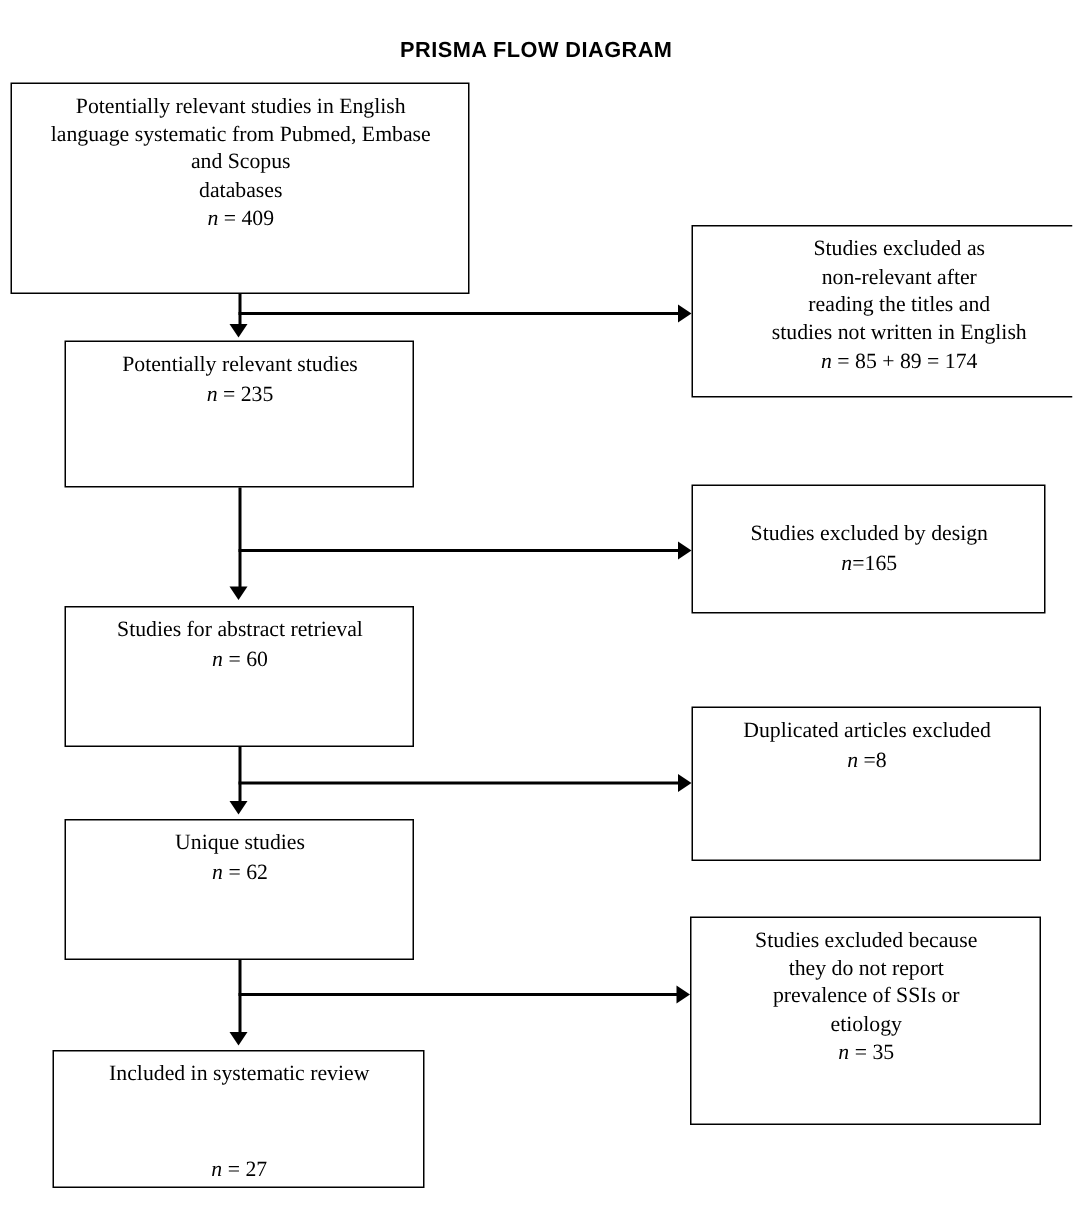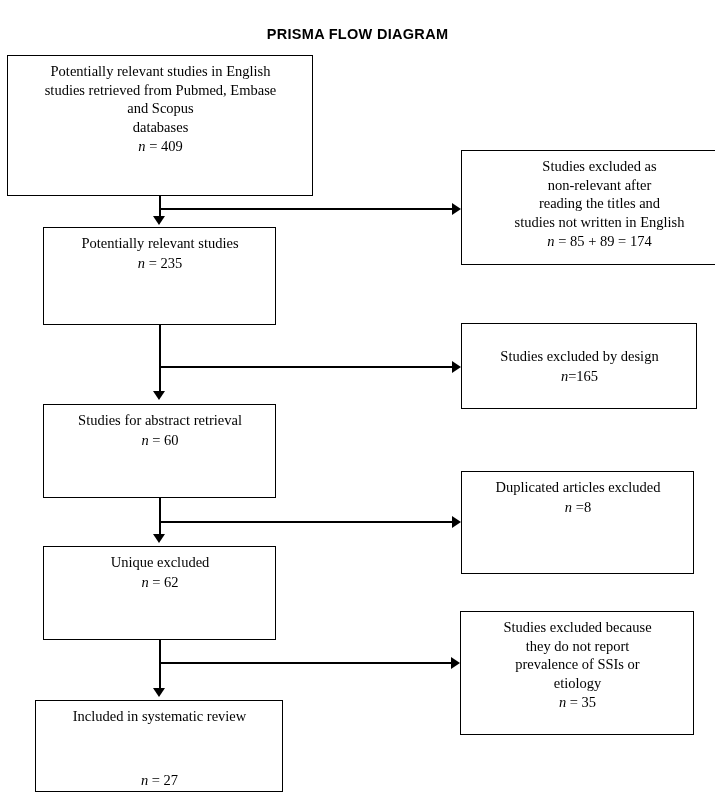--- a/index.html
+++ b/index.html
@@ -91,38 +91,38 @@
 </style>
 </head>
 <body>
 
 <div id="page">
 
   <div class="title">PRISMA FLOW DIAGRAM</div>
 
   <div class="box" style="left:7px; top:55px; width:306px; height:141px;">
     <span class="line">Potentially relevant studies in English</span>
-    <span class="line">studies retrieved from Pubmed, Embase</span>
+    <span class="line">language systematic from Pubmed, Embase</span>
     <span class="line">and Scopus</span>
     <span class="line">databases</span>
     <span class="line n-line"><span class="ital">n</span> <span>= 409</span></span>
   </div>
 
   <div class="box" style="left:43px; top:227px; width:233px; height:98px;">
     <span class="line">Potentially relevant studies</span>
     <span class="line n-line"><span class="ital">n</span> <span>= 235</span></span>
   </div>
 
   <div class="box" style="left:43px; top:404px; width:233px; height:94px;">
     <span class="line">Studies for abstract retrieval</span>
     <span class="line n-line"><span class="ital">n</span> <span>= 60</span></span>
   </div>
 
   <div class="box" style="left:43px; top:546px; width:233px; height:94px;">
-    <span class="line">Unique excluded</span>
+    <span class="line">Unique studies</span>
     <span class="line n-line"><span class="ital">n</span> <span>= 62</span></span>
   </div>
 
   <div class="box" style="left:35px; top:700px; width:248px; height:92px;gap:44px;">
     <span class="line">Included in systematic review</span>
     <span class="line n-line"><span class="ital">n</span> <span>= 27</span></span>
   </div>
 
   <div class="box" style="left:461px; top:150px; width:276px; height:115px;">
     <span class="line">Studies excluded as</span>
@@ -135,21 +135,21 @@
   <div class="box center-all" style="left:461px; top:323px; width:236px; height:86px;">
     <span class="line">Studies excluded by design</span>
     <span class="line n-line"><span class="ital">n</span><span>=165</span></span>
   </div>
 
   <div class="box" style="left:461px; top:471px; width:233px; height:103px;">
     <span class="line">Duplicated articles excluded</span>
     <span class="line n-line"><span class="ital">n</span> <span>=8</span></span>
   </div>
 
-  <div class="box" style="left:460px; top:611px; width:234px; height:124px;">
+  <div class="box" style="left:460px; top:611px; width:234px; height:139px;">
     <span class="line">Studies excluded because</span>
     <span class="line">they do not report</span>
     <span class="line">prevalence of SSIs or</span>
     <span class="line">etiology</span>
     <span class="line n-line"><span class="ital">n</span> <span>= 35</span></span>
   </div>
 
   <div class="vline" style="left:159px; top:196px; height:22px;"></div>
   <div class="arrow-down" style="left:153px; top:216px;"></div>
 

